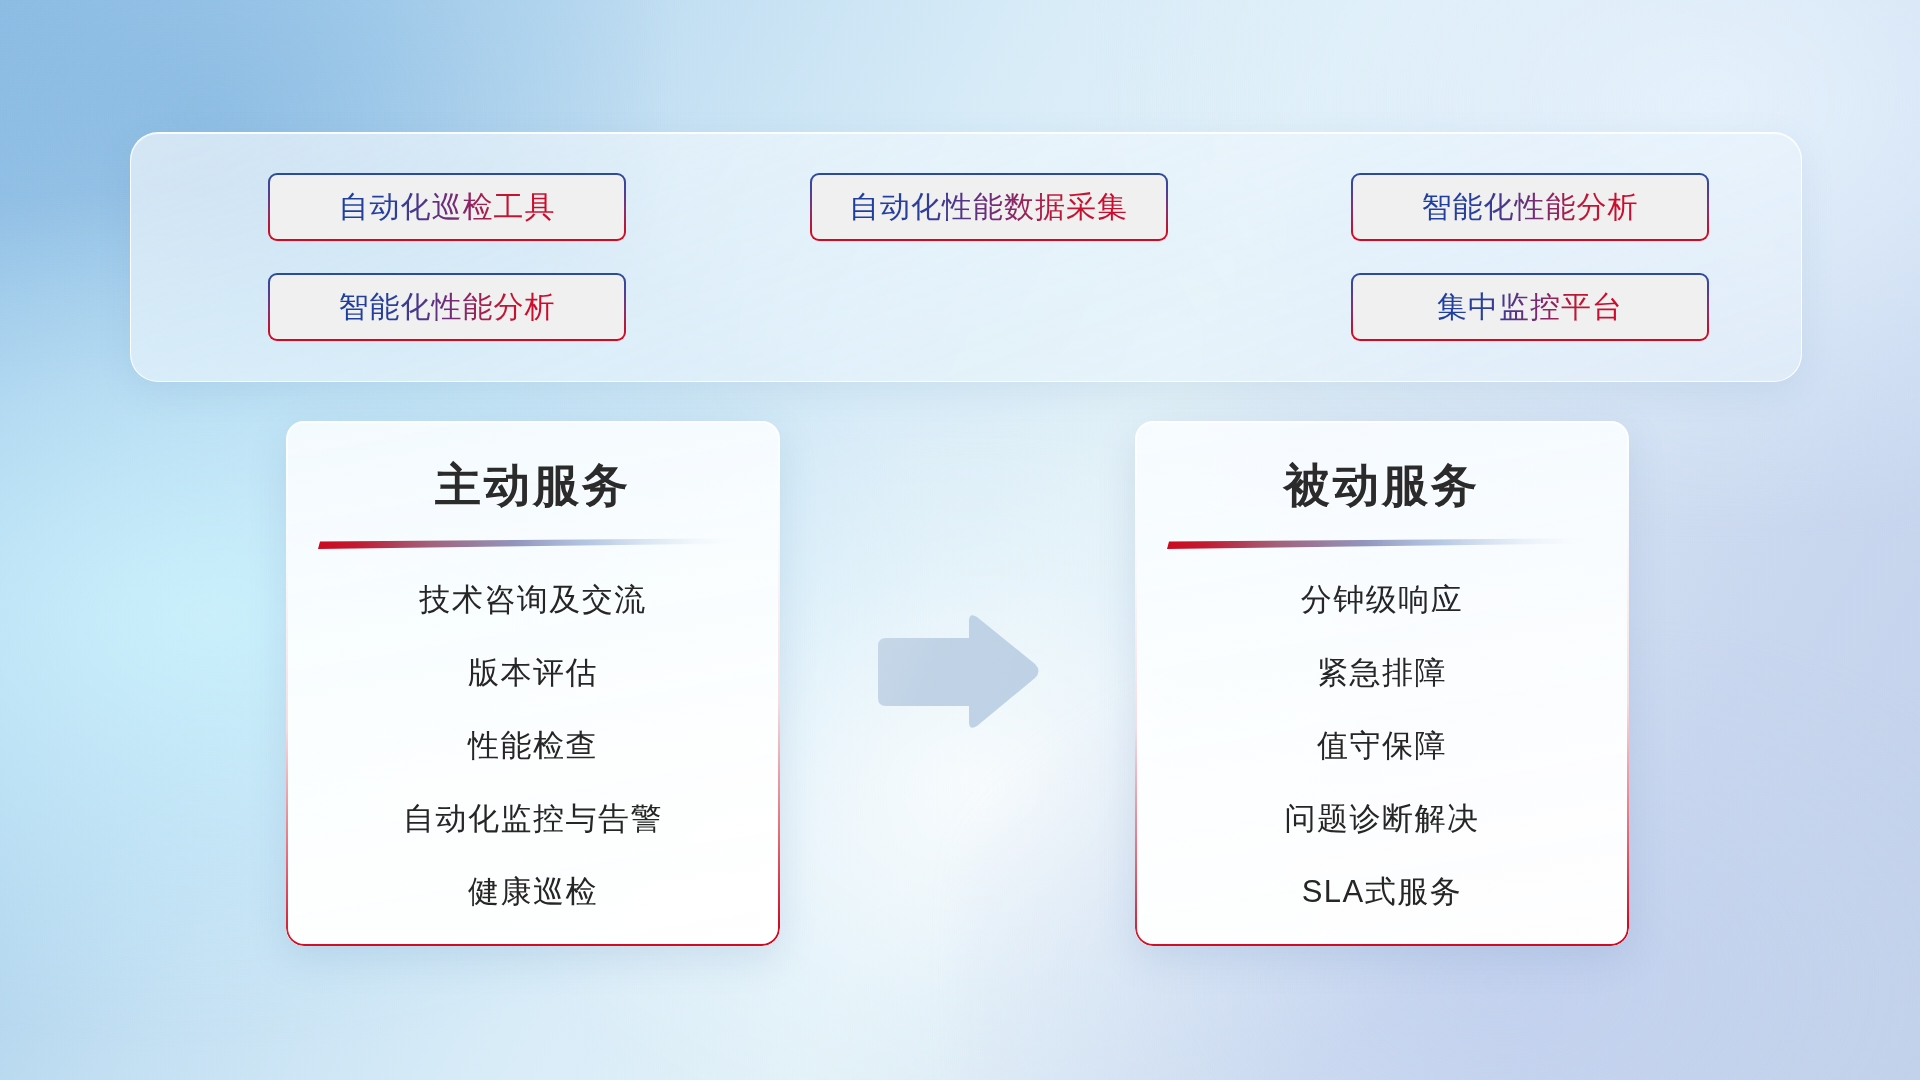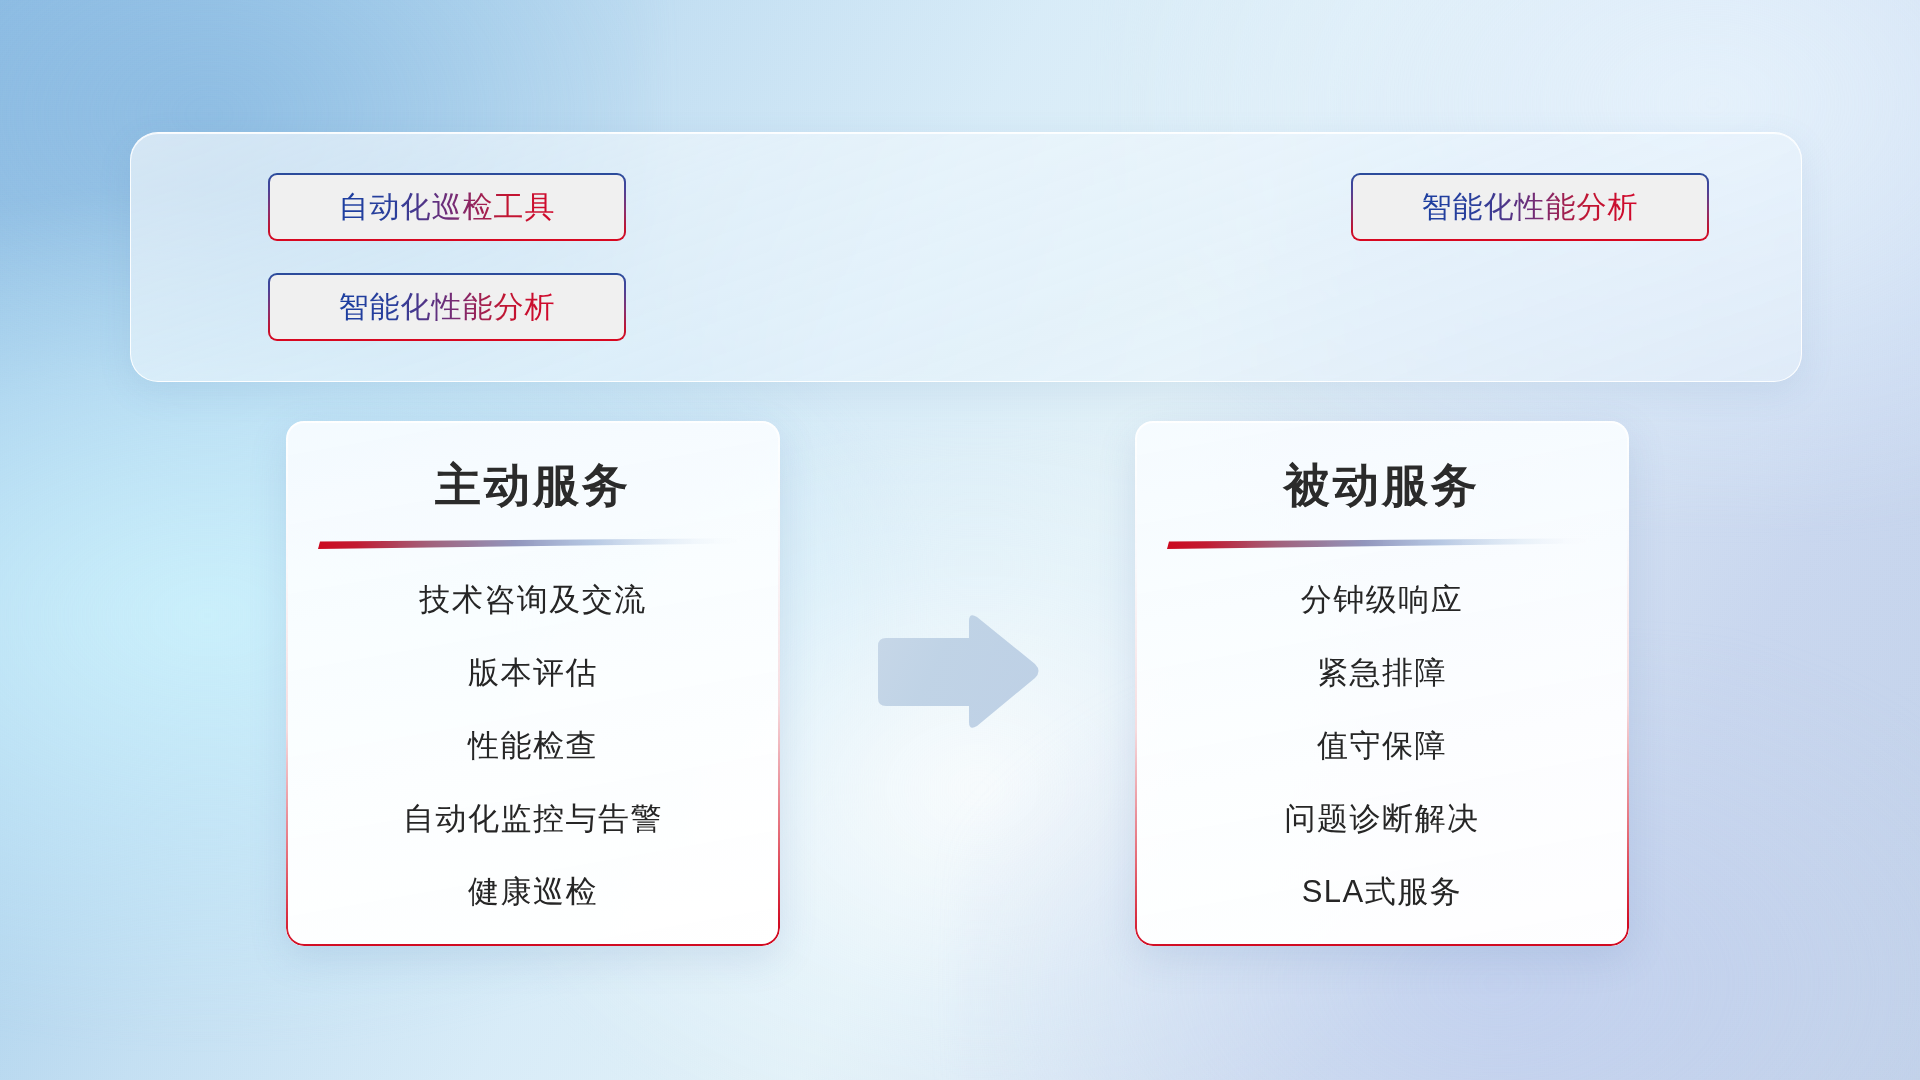--- a/index.html
+++ b/index.html
@@ -183,27 +183,33 @@
 
 <div id="stage">
 
   <div class="top-panel">
 
     <div class="pill-row">
       <div class="pill">
         <span class="pill-label">自动化巡检工具</span>
       </div>
       <div class="pill">
+        <span class="pill-label">自动化性能数据采集</span>
+      </div>
+      <div class="pill">
         <span class="pill-label">智能化性能分析</span>
       </div>
     </div>
 
     <div class="pill-row">
       <div class="pill">
         <span class="pill-label">智能化性能分析</span>
+      </div>
+      <div class="pill">
+        <span class="pill-label">集中监控平台</span>
       </div>
     </div>
 
   </div>
 
   <div class="card card-left">
     <div class="card-title">主动服务</div>
 
     <div class="divider-wrap">
       <svg class="divider" viewBox="0 0 430 14" preserveAspectRatio="none">

